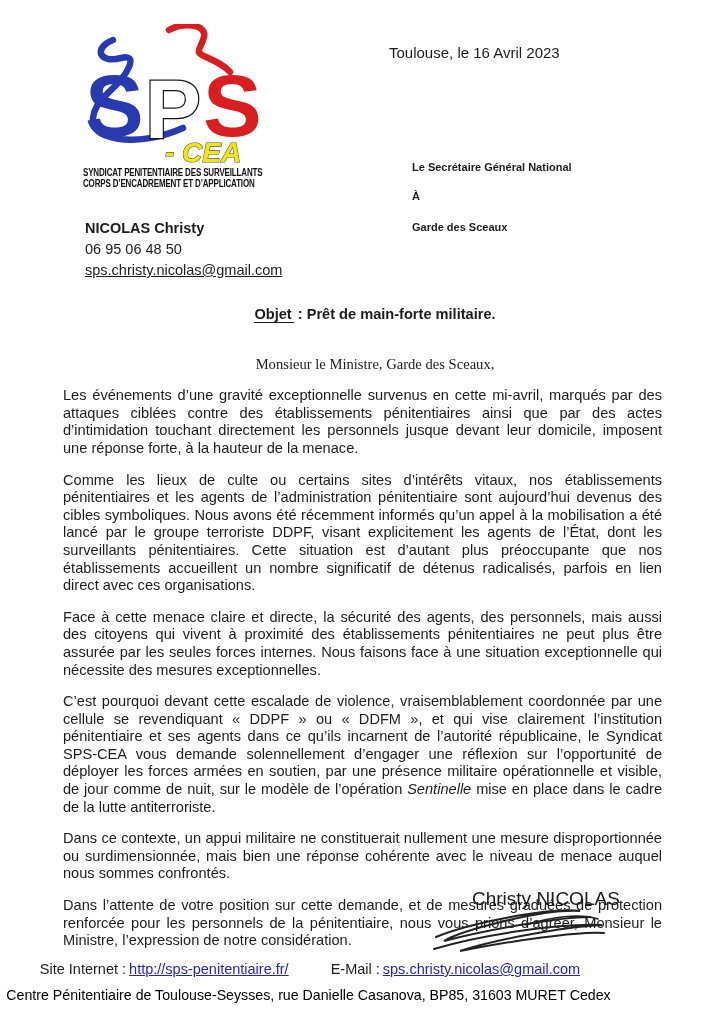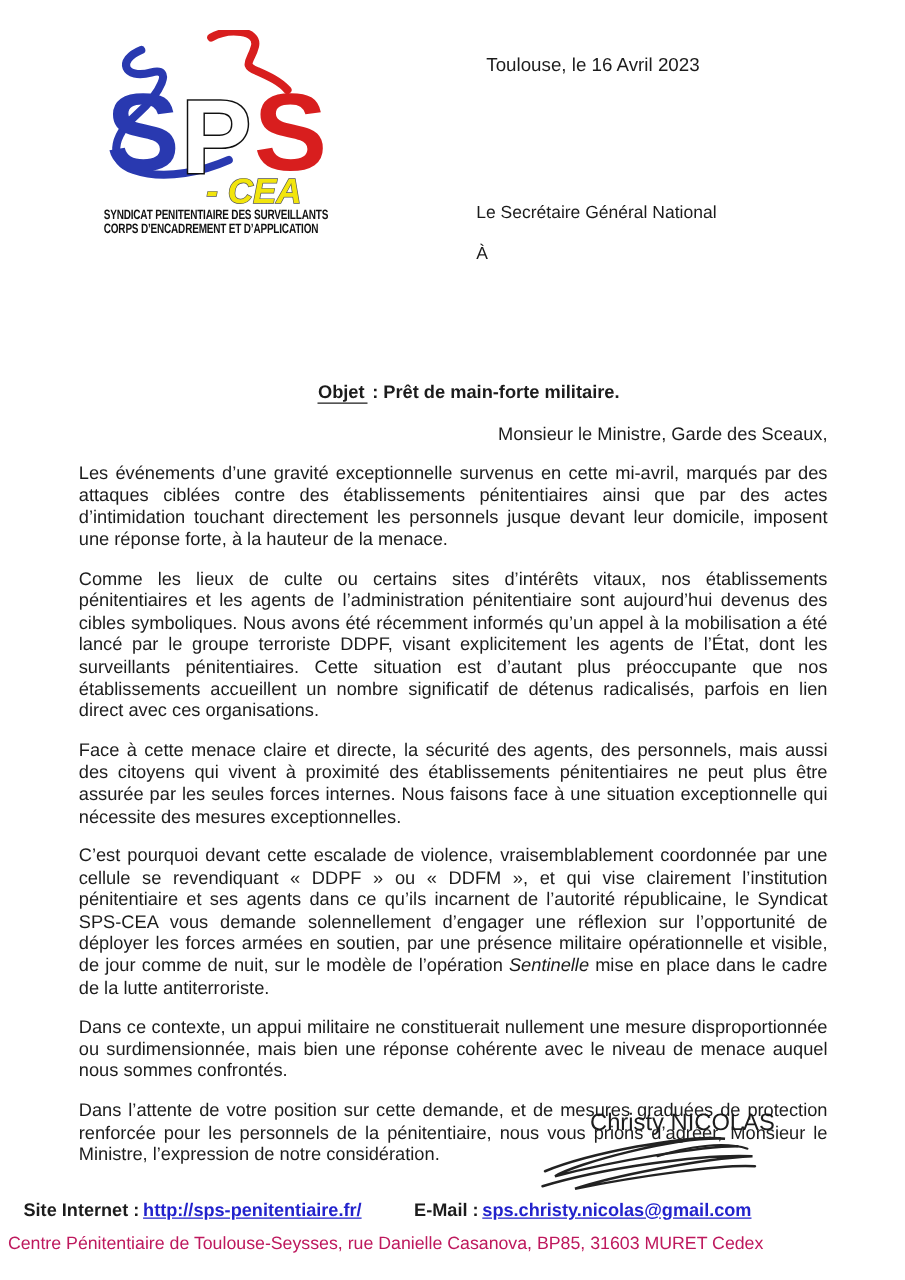--- a/index.html
+++ b/index.html
@@ -17,51 +17,51 @@
     white-space:nowrap; color:#111;
   }
 
   
   .contact { position:absolute; left:85px; top:218px; font-size:14.5px; line-height:21px; }
   .contact-name { font-weight:bold; }
   .contact-email { color:#1c1c1c; text-decoration:underline; }
 
   .date-line { position:absolute; left:389px; top:44px; font-size:15px; }
 
-  .recipient { position:absolute; left:381px; top:161px; font-weight:normal; font-size:14px; }
+  .recipient { position:absolute; left:412px; top:161px; font-weight:bold; font-size:11px; }
   .recipient .sender-title { margin:0 0 17px 0; }
   .recipient .to-word { margin:0 0 15px 0; }
   .recipient .addr { line-height:21px; }
 
   
   .content {
     position:absolute; left:63px; top:306px; width:599px;
     font-size:14.6px; line-height:17.6px; text-align:justify;
   }
   .objet { margin:0 0 0 25px; font-weight:bold; text-align:center; }
   .objet-label { border-bottom:1.6px solid #1c1c1c; padding-right:2px; }
-  .salutation { margin:16px 0 0 25px; text-align:right; }
+  .salutation { margin:32px 0 0 25px; text-align:center;font-family:Liberation Serif, serif; }
   p.para { margin:14px 0 0 0; }
   .italic { font-style:italic; }
 
   
   .signature-name { position:absolute; left:472px; top:888px; font-size:19px; }
   .signature-scribble { position:absolute; left:430px; top:903px; }
 
   
   .footer-links {
     position:absolute; left:0; top:961px; width:620px; text-align:center;
-    font-size:14.5px; font-weight:bold; color:#1c1c1c;
+    font-size:14.5px; font-weight:normal; color:#1c1c1c;
   }
   .footer-links .lbl { margin-right:3px; }
   .footer-links .gap { display:inline-block; width:42px; }
   .footer-links a { color:#2222cc; text-decoration:underline; }
   .footer-address {
     position:absolute; left:0; top:987px; width:617px; text-align:center;
-    font-size:14.2px; color:#be185d;
+    font-size:14.2px; color:#000000;
   }
 </style>
 </head>
 <body>
 
 <div class="page">
 
   <div class="logo">
     <svg width="185" height="142" viewBox="0 0 185 142">
 
@@ -74,26 +74,32 @@
       <text x="120" y="112" font-family="Liberation Sans, sans-serif" font-size="88" font-weight="bold" fill="#d81e1e">S</text>
 
       <text x="82" y="138" font-family="Liberation Sans, sans-serif" font-size="28" font-weight="bold" font-style="italic" fill="#f2e50c" stroke="#555555" stroke-width="1.1" paint-order="stroke">- CEA</text>
     </svg>
     <div class="logo-org">
       <div>SYNDICAT PENITENTIAIRE DES SURVEILLANTS</div>
       <div>CORPS D’ENCADREMENT ET D’APPLICATION</div>
     </div>
   </div>
 
+  <div class="contact">
+    <div class="contact-name">NICOLAS Christy</div>
+    <div>06 95 06 48 50</div>
+    <div><a class="contact-email">sps.christy.nicolas@gmail.com</a></div>
+  </div>
 
   <div class="date-line">Toulouse, le 16 Avril 2023</div>
 
   <div class="recipient">
     <div class="sender-title">Le Secrétaire Général National</div>
     <div class="to-word">À</div>
+    <div class="addr">Garde des Sceaux</div>
   </div>
 
   <div class="content">
     <div class="objet">
       <span class="objet-label">Objet</span>
       <span>: Prêt de main-forte militaire.</span>
     </div>
     <div class="salutation">Monsieur le Ministre, Garde des Sceaux,</div>
 
     <p class="para">Les événements d’une gravité exceptionnelle survenus en cette mi-avril, marqués par des attaques ciblées contre des établissements pénitentiaires ainsi que par des actes d’intimidation touchant directement les personnels jusque devant leur domicile, imposent une réponse forte, à la hauteur de la menace.</p>

